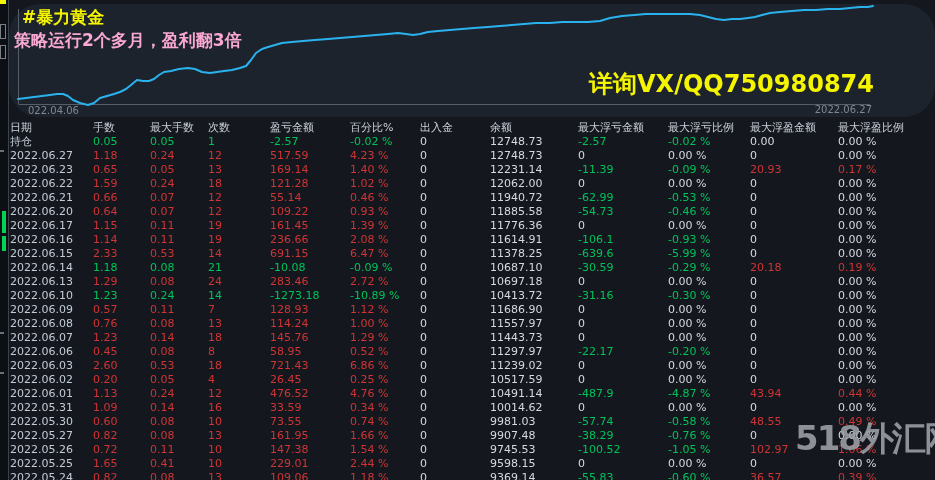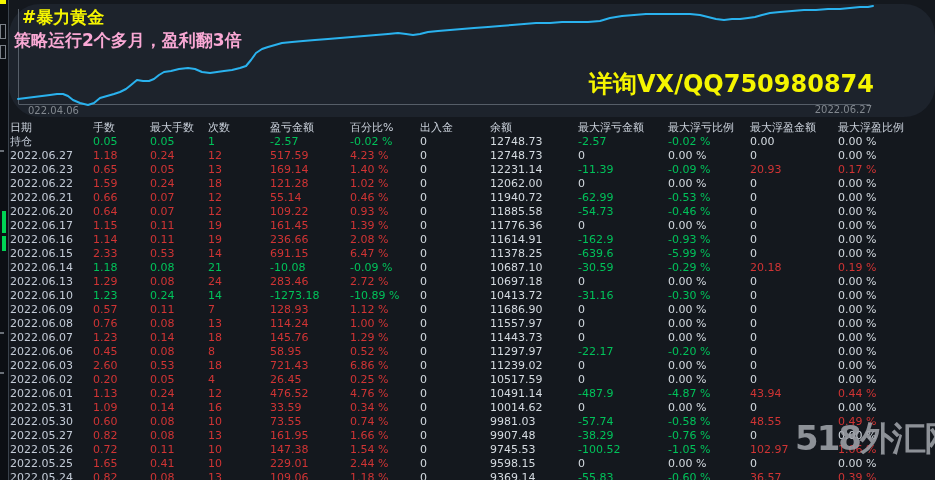--- a/index.html
+++ b/index.html
@@ -195,21 +195,21 @@
       </div>
       <div class="row">
         <div class="cell c-d">2022.06.16</div>
         <div class="cell c-r">1.14</div>
         <div class="cell c-r">0.11</div>
         <div class="cell c-r">19</div>
         <div class="cell c-r">236.66</div>
         <div class="cell c-r">2.08 %</div>
         <div class="cell c-w">0</div>
         <div class="cell c-w">11614.91</div>
-        <div class="cell c-g">-162.9</div>
+        <div class="cell c-g">-106.1</div>
         <div class="cell c-g">-0.93 %</div>
         <div class="cell c-w">0</div>
         <div class="cell c-w">0.00 %</div>
       </div>
       <div class="row">
         <div class="cell c-d">2022.06.15</div>
         <div class="cell c-r">2.33</div>
         <div class="cell c-r">0.53</div>
         <div class="cell c-r">14</div>
         <div class="cell c-r">691.15</div>

